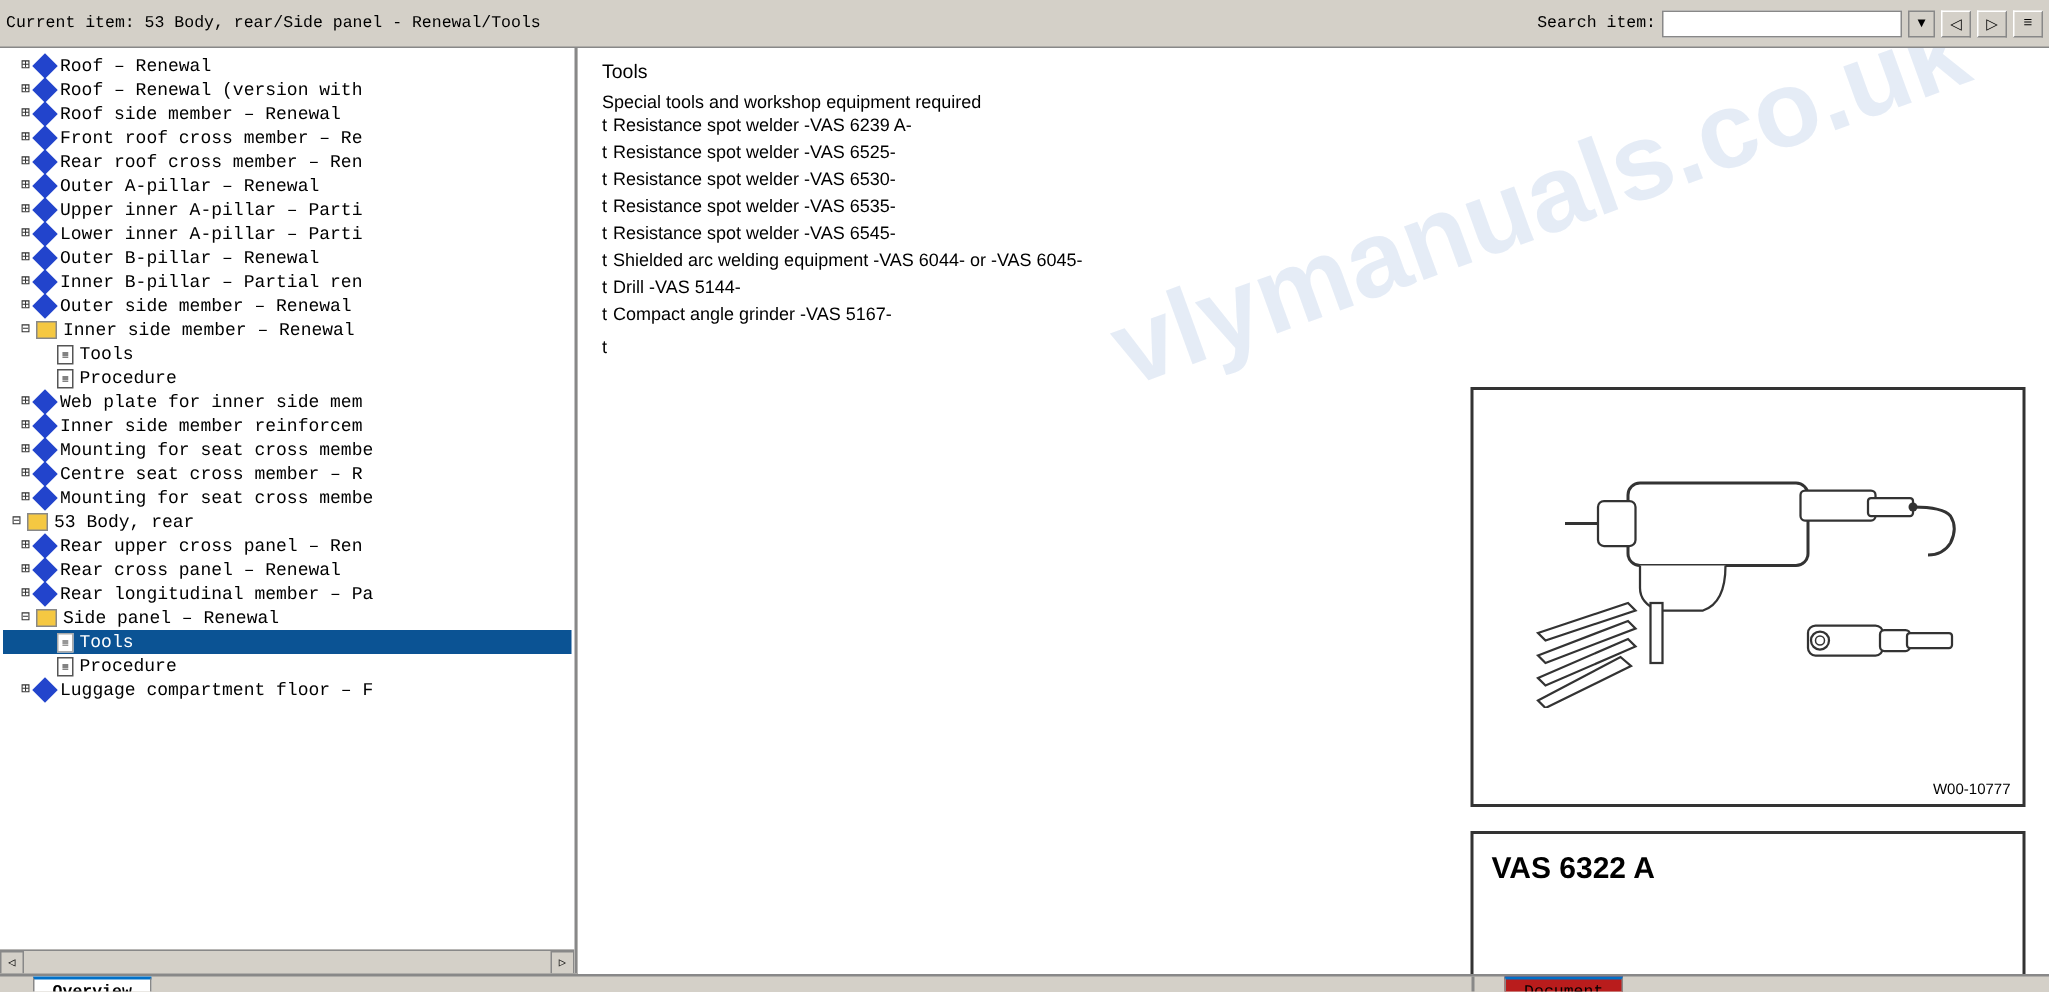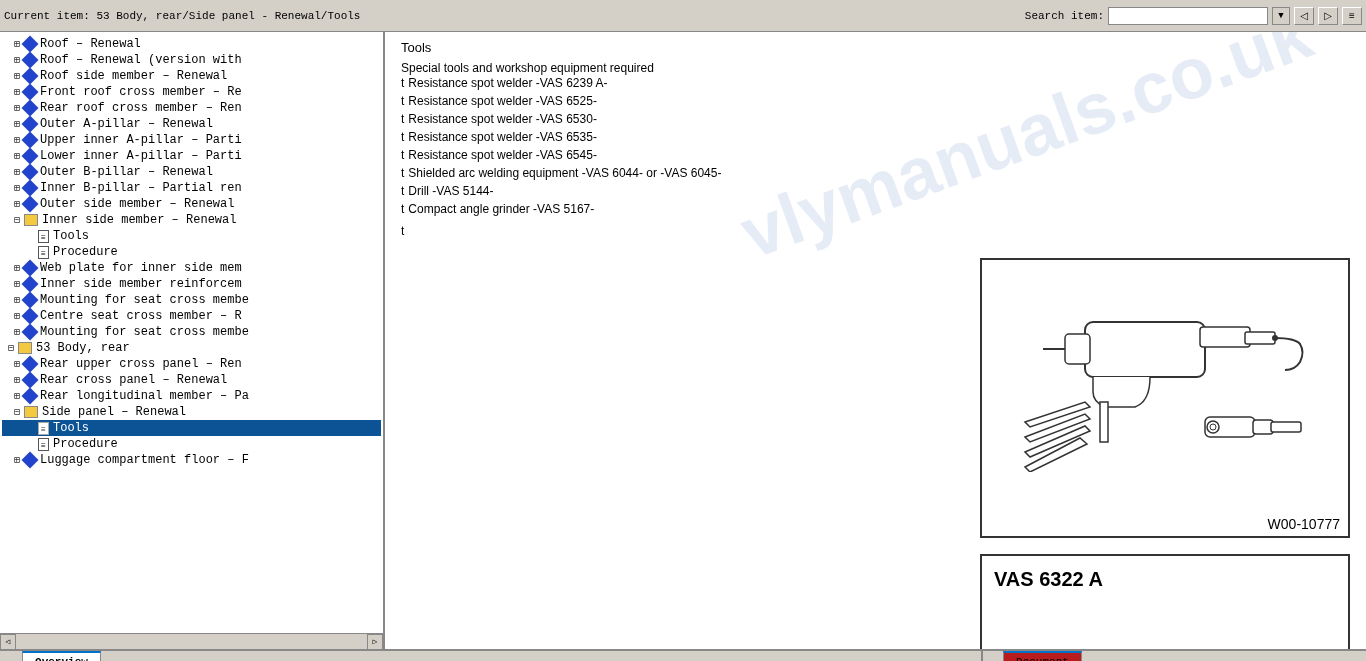--- a/index.html
+++ b/index.html
@@ -179,21 +179,21 @@
       display: flex;
       align-items: center;
       justify-content: center;
       position: relative;
     }
 
     .vas-ref {
       position: absolute;
       bottom: 4px;
       right: 8px;
-      font-size: 14px;
+      font-size: 10px;
       font-family: Arial, sans-serif;
     }
 
     
     .tool-drawing {
       width: 320px;
       height: 200px;
     }
 
     

